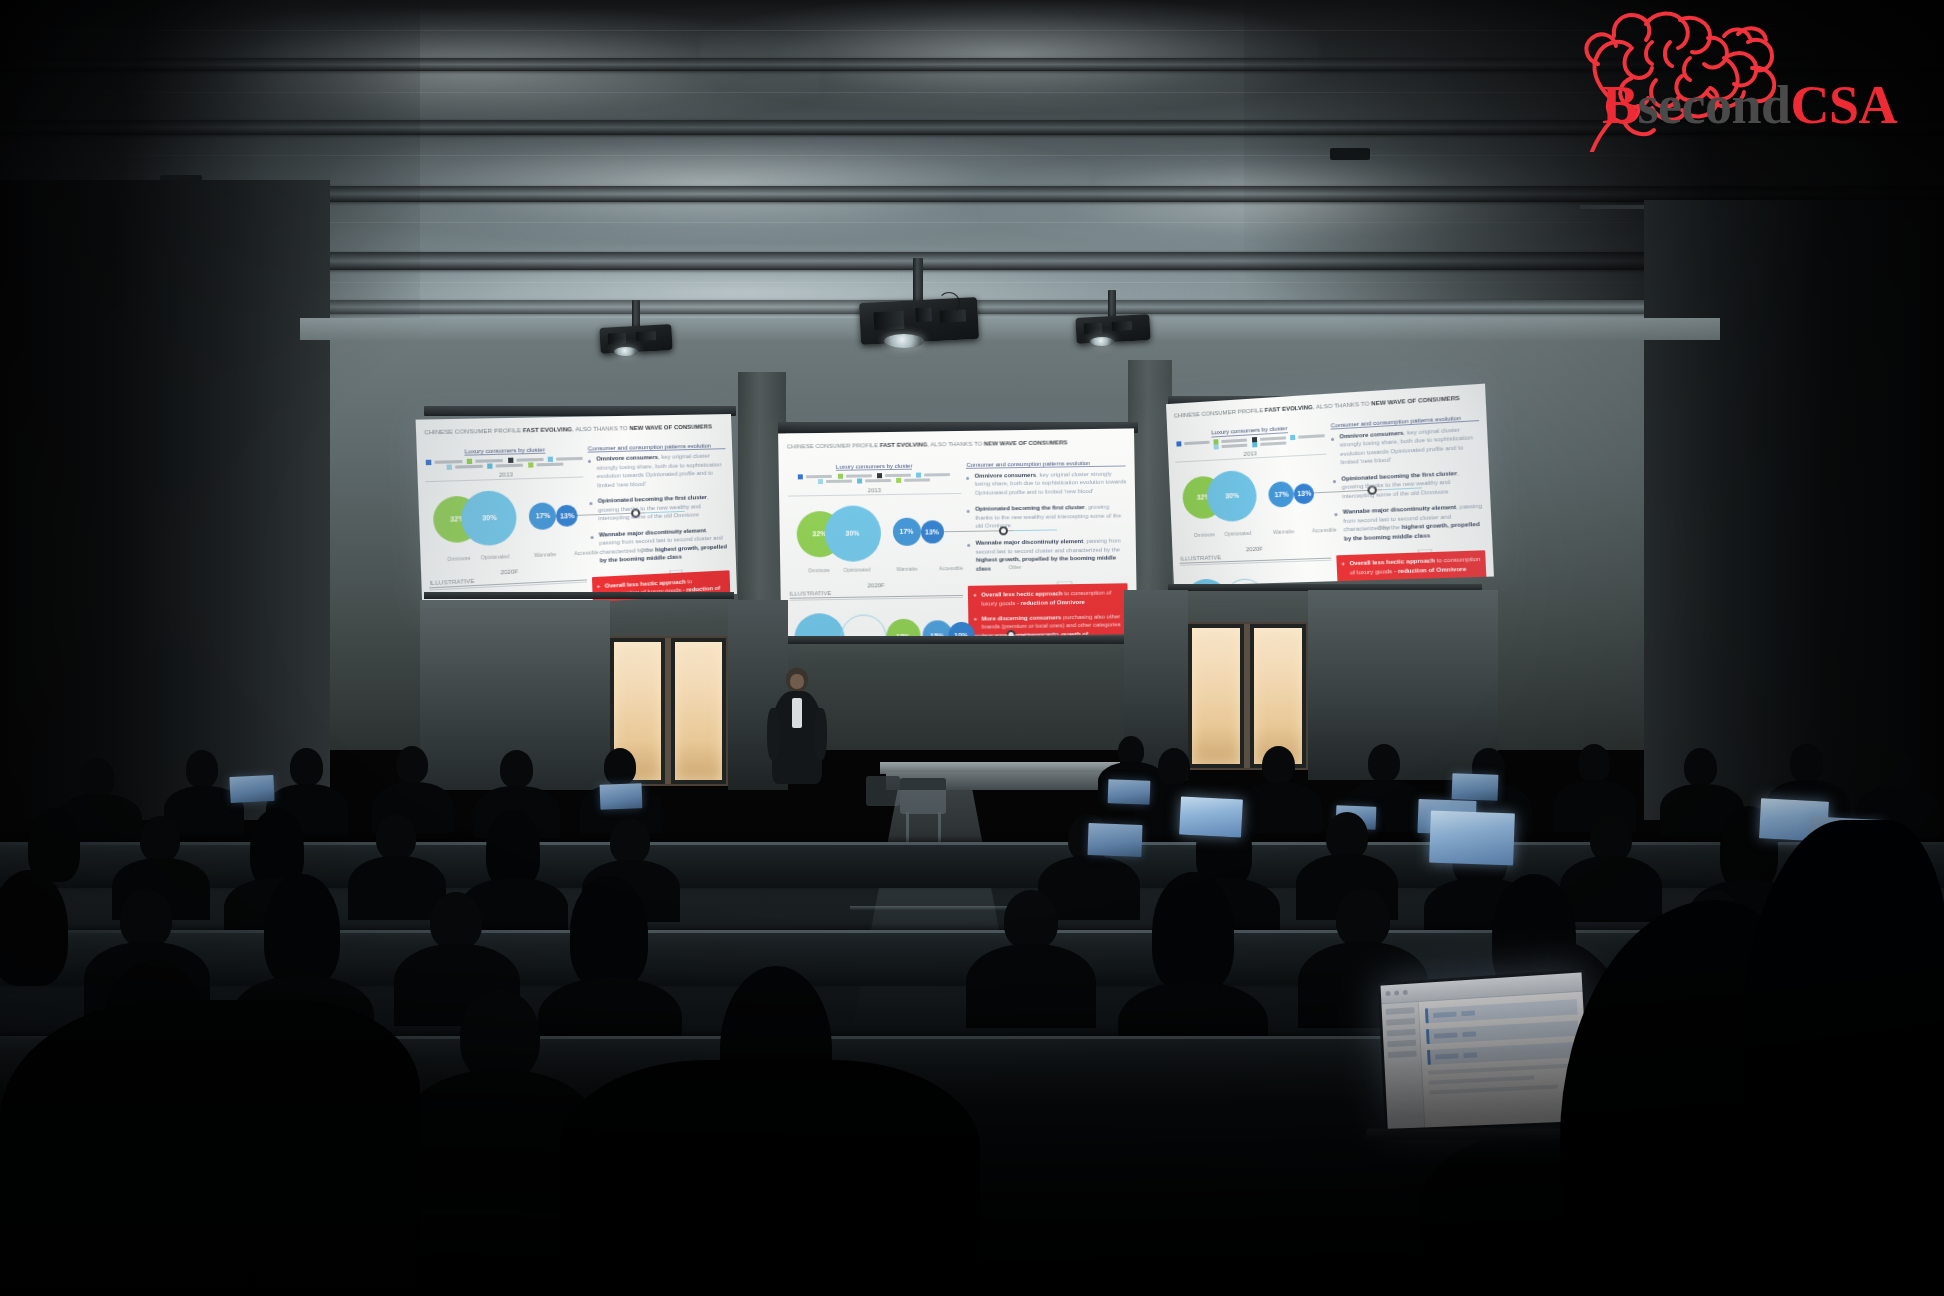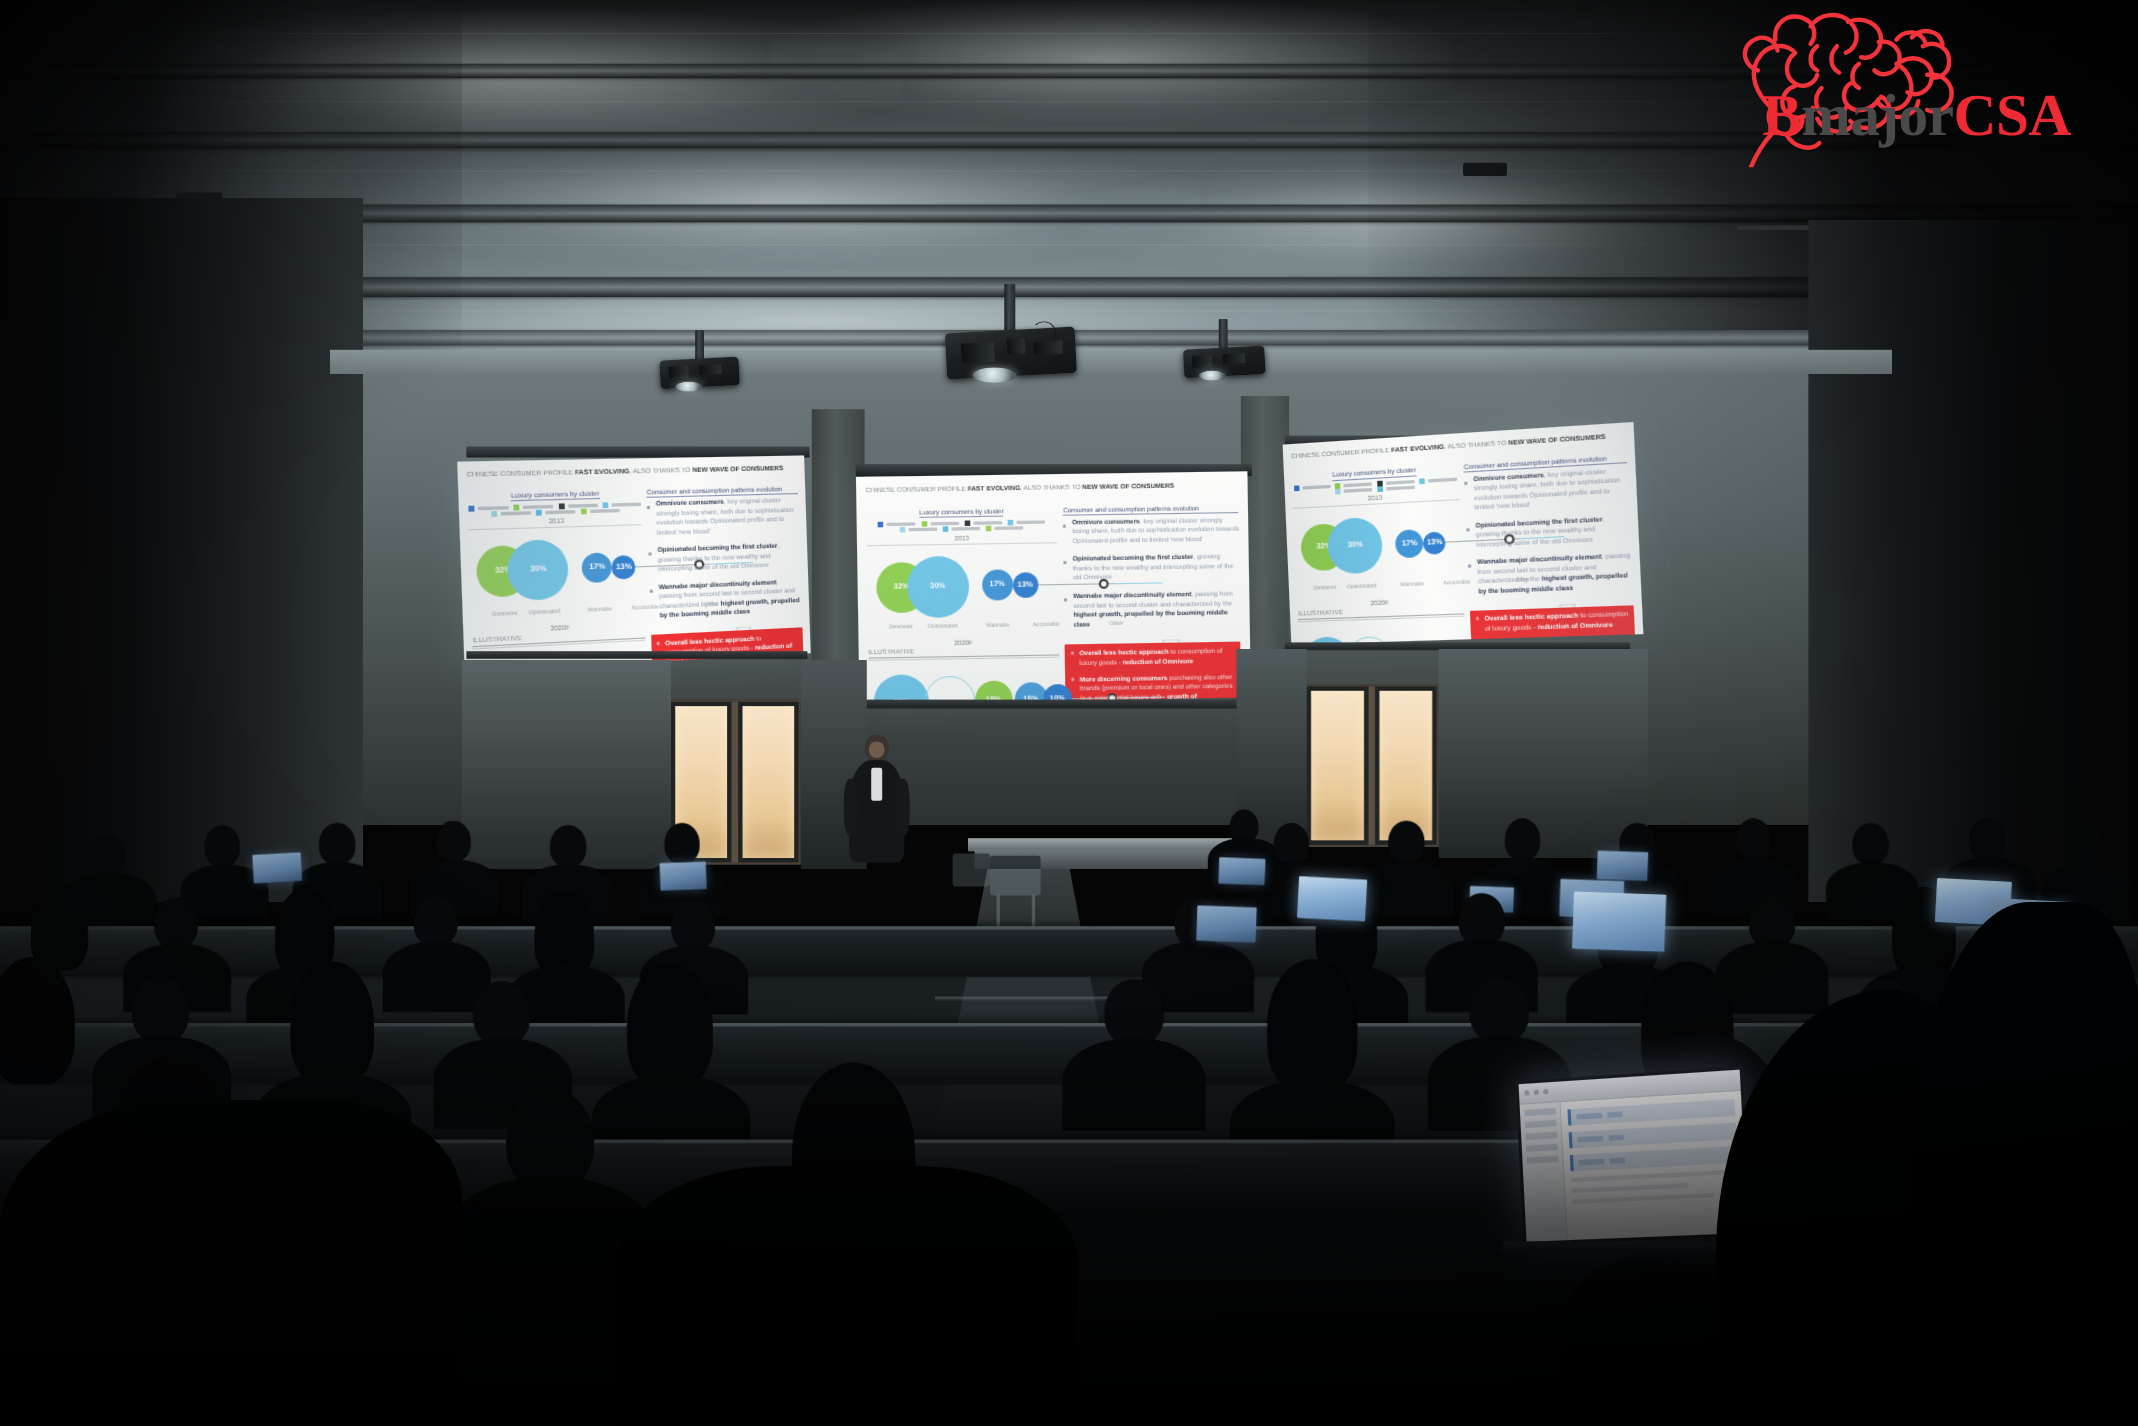--- a/index.html
+++ b/index.html
@@ -1045,17 +1045,17 @@
         <path d="M100 106 C106 118 124 122 132 112"></path>
         <path d="M72 120 C78 132 94 136 102 128"></path>
         <path d="M164 102 C176 108 190 102 192 90"></path>
       </g>
       <g stroke="#f2333c" stroke-width="4" fill="none" stroke-linecap="round">
         <path d="M60 118 C40 140 28 170 34 210"></path>
         <path d="M44 218 C70 208 108 196 150 194"></path>
       </g>
     </svg>
     <div class="brand-text">
-      <span class="brand-b">B</span><span class="brand-occoni">major</span><span class="brand-csa">CSA</span>
+      <span class="brand-b">B</span><span class="brand-occoni">second</span><span class="brand-csa">CSA</span>
     </div>
   </div>
 
 </div>
 
 </body></html>

